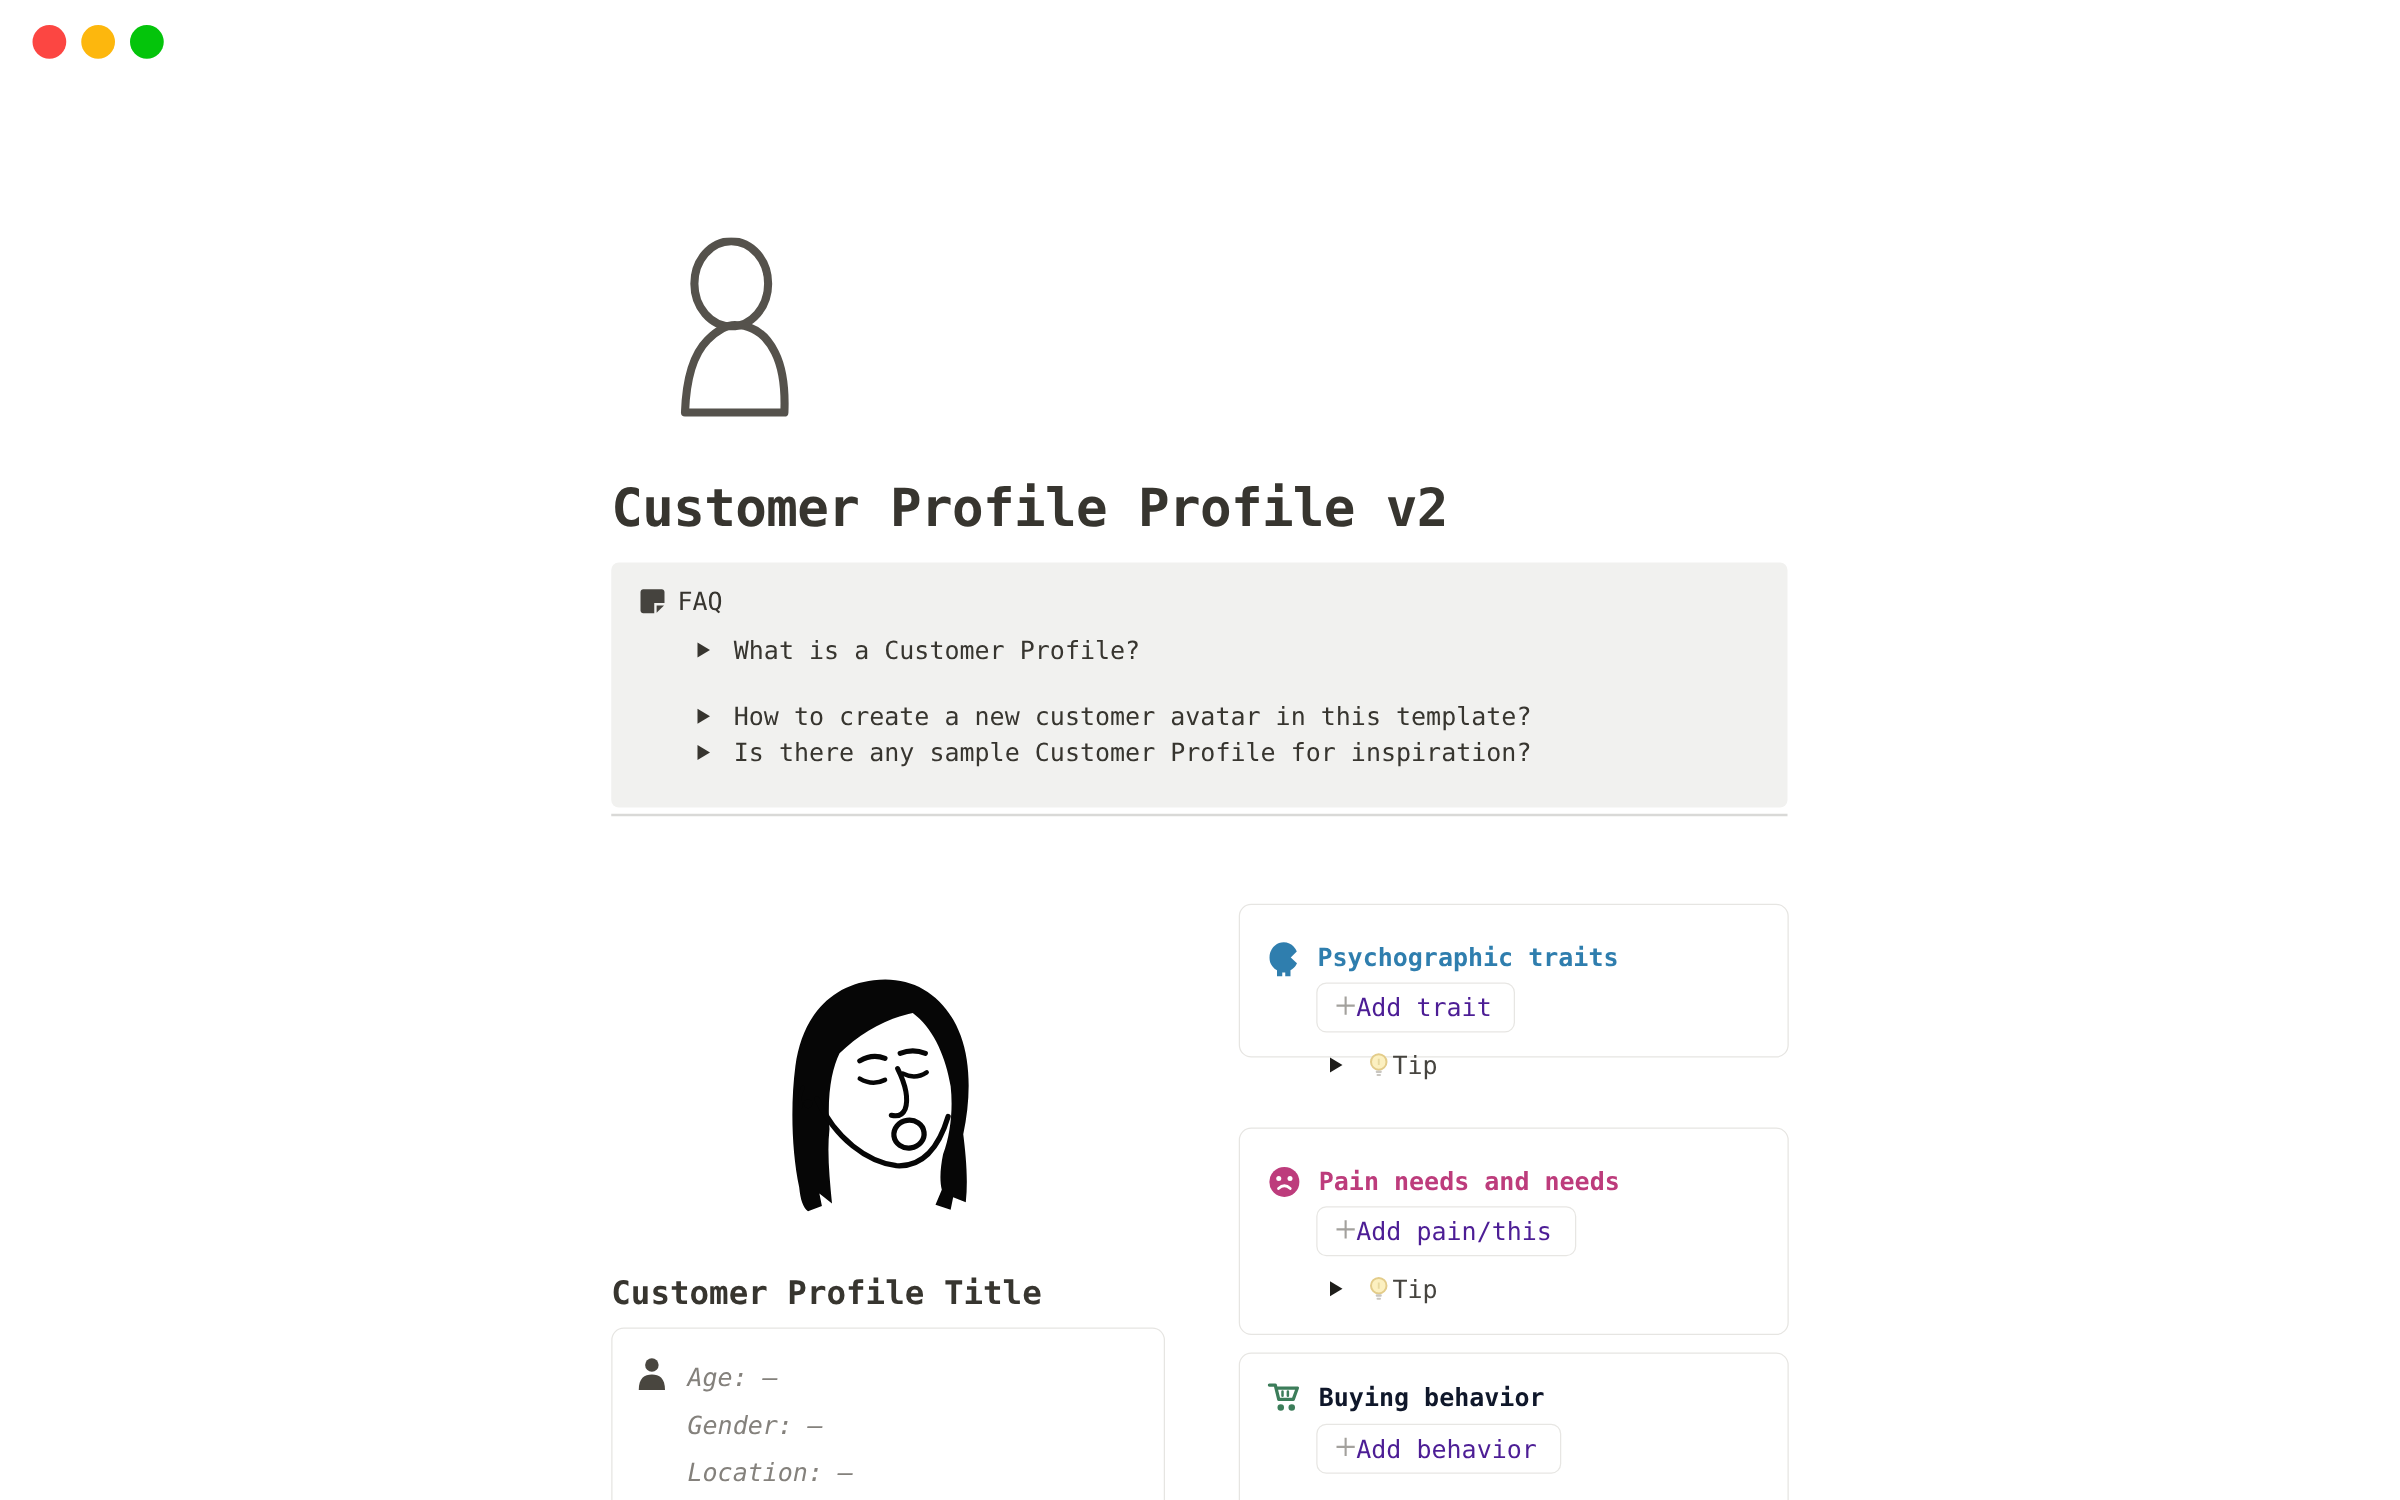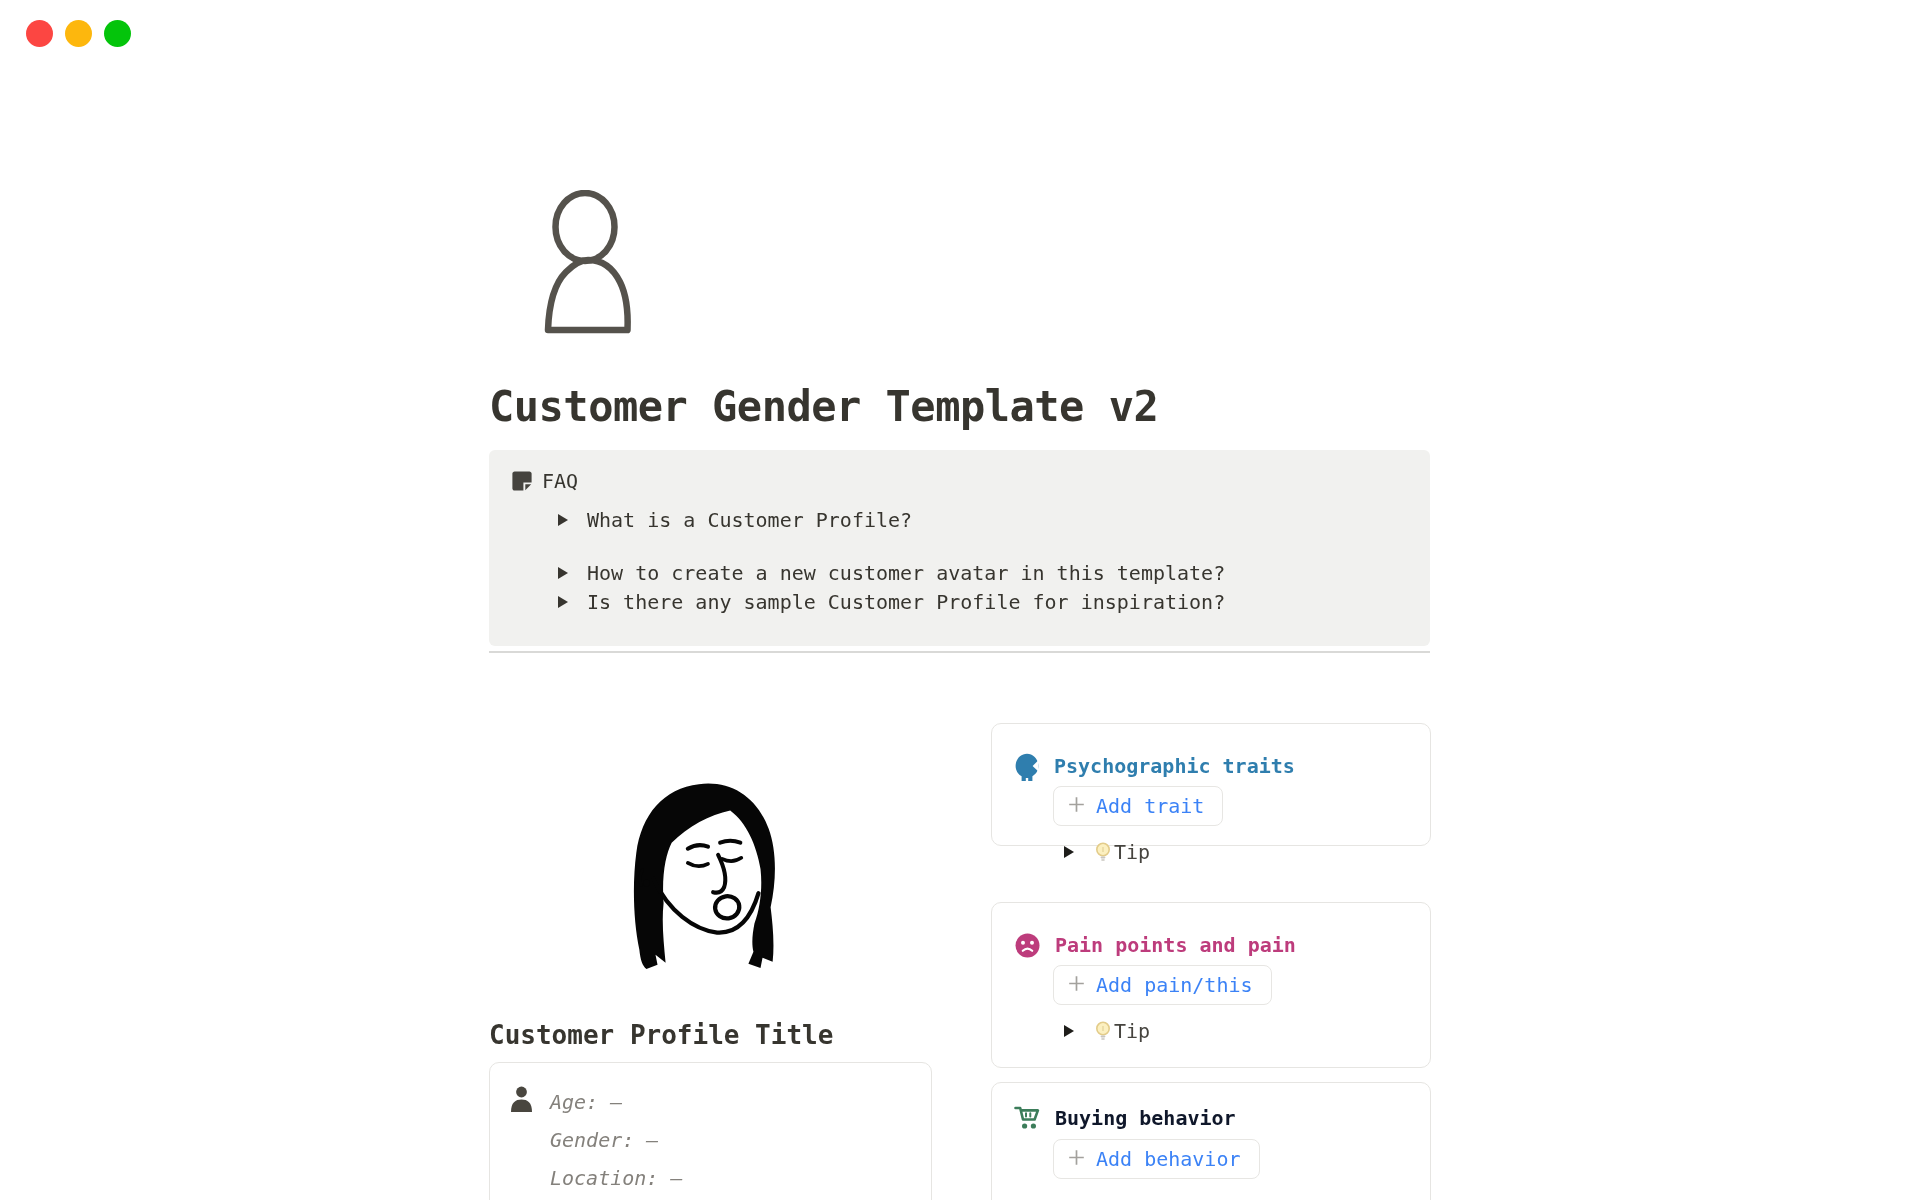--- a/index.html
+++ b/index.html
@@ -57,23 +57,23 @@
   .card-pain{top:902px;height:166px;}
   .card-buy{top:1082px;height:170px;}
   .card-header{position:absolute;left:22px;top:26px;display:flex;align-items:center;gap:14px;height:32px;}
   .card-buy .card-header{top:19px;}
   .card-icon{display:inline-flex;flex:none;}
   .card-title{font-size:20px;font-weight:700;white-space:nowrap;}
   .title-blue{color:#2f7eae;}
   .title-pink{color:#bd3c7c;}
   .title-green{color:#0f172a;}
   .add-btn{
-    position:absolute;left:61px;top:62px;height:40px;display:inline-flex;align-items:center;gap:11px;
+    position:absolute;left:61px;top:62px;height:40px;display:inline-flex;align-items:center;
     padding:0 18px 0 14px;background:#fff;border:1.5px solid #e7e6e3;border-radius:8px;cursor:pointer;
-    font-family:inherit;font-size:20px;color:#3b82f6;box-sizing:border-box;white-space:nowrap;
+    font-family:inherit;font-size:20px;color:#4c1d95;box-sizing:border-box;white-space:nowrap;
   }
   .card-buy .add-btn{top:56px;}
   .tip-row{position:absolute;left:72px;top:116px;display:flex;align-items:center;cursor:pointer;}
   .tip-row .tri{border-left-color:#1e1d1a;}
   .tip-row .bulb-wrap{margin-left:21px;width:16px;height:21px;display:inline-flex;}
   .tip-row .tip-label{margin-left:3px;font-size:20px;color:#46443f;}
 </style>
 </head>
 <body>
 
@@ -85,21 +85,21 @@
     <span class="tl-dot tl-green"></span>
   </div>
 
   <div class="page-icon">
     <svg viewBox="0 0 105 146" width="105" height="146" fill="none">
       <ellipse cx="50" cy="37" rx="29.5" ry="34" stroke="#55524c" stroke-width="6.5"></ellipse>
       <path d="M13 140 C14 111 20 93 31 82 C40 73 47.5 70 53 70 C67 70 78 78 85 92 C91.5 105 93.2 123 92.5 140 L13 140 Z" stroke="#55524c" stroke-width="6.5" stroke-linejoin="round"></path>
     </svg>
   </div>
 
-  <h1 class="page-title">Customer Gender Template v2</h1>
+  <h1 class="page-title">Customer Profile Profile v2</h1>
 
   <div class="faq-box">
     <div class="faq-label-row">
       <span class="memo-wrap">
         <svg viewBox="0 0 22 22" width="22" height="22">
           <path d="M3.6 1.4 H18.4 C19.6 1.4 20.6 2.4 20.6 3.6 V12.4 H12.4 V20.6 H3.6 C2.4 20.6 1.4 19.6 1.4 18.4 V3.6 C1.4 2.4 2.4 1.4 3.6 1.4 Z" fill="#45433e"></path>
           <path d="M14.3 14.3 H20.2 L14.3 20.2 Z" fill="#45433e"></path>
         </svg>
       </span>
       <span class="faq-label">FAQ</span>
@@ -190,21 +190,21 @@
   <div class="card card-pain">
     <div class="card-header">
       <span class="card-icon">
         <svg viewBox="0 0 27 27" width="27" height="27">
           <circle cx="13.5" cy="13.5" r="12" fill="#bd3c7c"></circle>
           <circle cx="9" cy="10.8" r="2" fill="#ffffff"></circle>
           <circle cx="18" cy="10.8" r="2" fill="#ffffff"></circle>
           <path d="M8.8 18.8 Q13.5 14.4 18.2 18.8" stroke="#ffffff" stroke-width="2.2" fill="none" stroke-linecap="round"></path>
         </svg>
       </span>
-      <span class="card-title title-pink">Pain points and pain</span>
+      <span class="card-title title-pink">Pain needs and needs</span>
     </div>
     <button class="add-btn">
       <span class="plus-wrap">
         <svg viewBox="0 0 17 17" width="17" height="17">
             <path d="M8.5 1.2 V15.8 M1.2 8.5 H15.8" stroke="#a3a19d" stroke-width="1.7"></path>
           </svg>
       </span>
       <span>Add pain/this</span>
     </button>
     <div class="tip-row">

